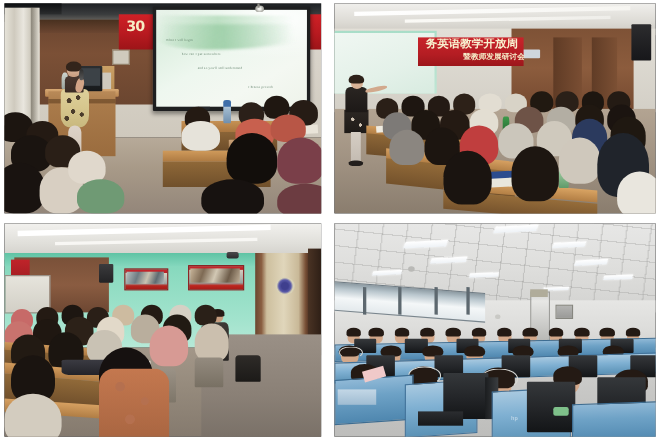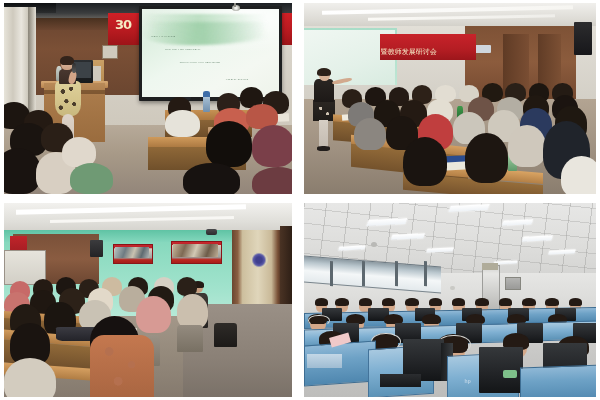--- a/index.html
+++ b/index.html
@@ -166,22 +166,22 @@
   .c2-sign{left:57%;top:22%;width:7%;height:4%;
     background:#cfd6dd;border-radius:1px;}
   .c2-spk{left:92.5%;top:10%;width:6%;height:17%;
     background:linear-gradient(180deg,#2c2c2e,#17171a);border-radius:1px;}
   .c2-banner{left:26%;top:16%;width:33%;height:14%;
     background:linear-gradient(180deg,#c8232a 0%,#b41d23 60%,#9c161b 100%);}
   .c2-ban-l1{left:26.3%;top:16.8%;width:33%;height:6.5%;
     color:#f8f1cf;font-size:10.5px;font-weight:bold;line-height:11px;
     font-family:"DejaVu Sans",sans-serif;white-space:nowrap;overflow:hidden;text-align:center;}
   .c2-ban-l2{left:26.3%;top:23.4%;width:33%;height:6%;
-    color:#f5ecc8;font-size:7px;font-weight:normal;line-height:8px;
-    font-family:"DejaVu Sans",sans-serif;white-space:nowrap;overflow:hidden;text-align:left;}
+    color:#f5ecc8;font-size:7px;font-weight:bold;line-height:8px;
+    font-family:"DejaVu Sans",sans-serif;white-space:nowrap;overflow:hidden;text-align:right;}
   .c2-floor{left:0;top:50%;width:100%;height:50%;
     background:linear-gradient(180deg,#b3a492 0%,#9e9080 55%,#8a7d6e 100%);}
 
   
   .c2-p-head{left:5%;top:35%;width:4%;height:6%;
     background:#d8b296;border-radius:50%;}
   .c2-p-hair{left:4.6%;top:34%;width:4.8%;height:4.4%;
     background:#2d2119;border-radius:50% 50% 30% 30%;}
   .c2-p-top{left:3.4%;top:40%;width:7%;height:12%;
     background:linear-gradient(180deg,#2a2522,#1d1917);border-radius:22% 22% 4% 4%;}
@@ -418,20 +418,21 @@
       <div class="o c2-wall"></div>
       <div class="o c2-green"></div>
       <div class="o c2-scr"></div>
       <div class="o c2-wood"></div>
       <div class="o c2-wood-d"></div>
       <div class="o c2-wood-d2"></div>
       <div class="o c2-sign"></div>
       <div class="o c2-spk"></div>
 
       <div class="o c2-banner"></div>
+      <div class="o c2-ban-l1">务英语教学开放周</div>
       <div class="o c2-ban-l2">暨教师发展研讨会</div>
 
       <div class="o c2-floor"></div>
 
       <div class="o c2-p-skirt"></div>
       <div class="o c2-p-leg"></div>
       <div class="o c2-p-shoe"></div>
       <div class="o c2-p-top"></div>
       <div class="o c2-p-arm"></div>
       <div class="o c2-p-head"></div>

